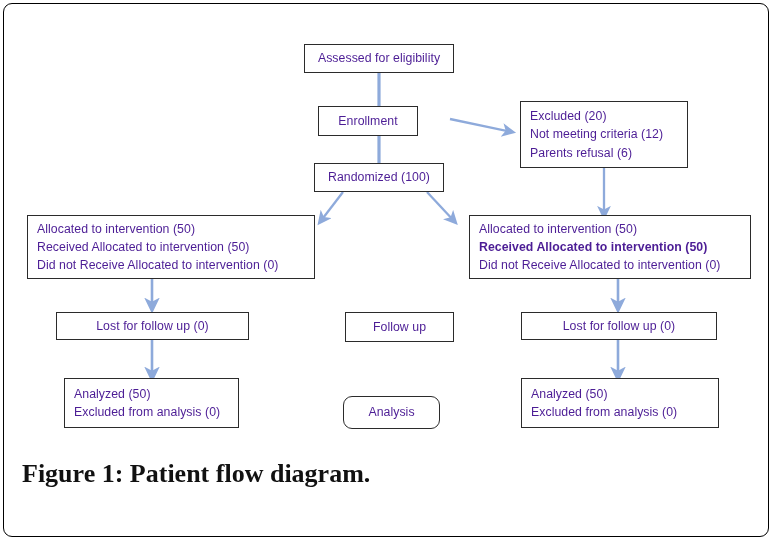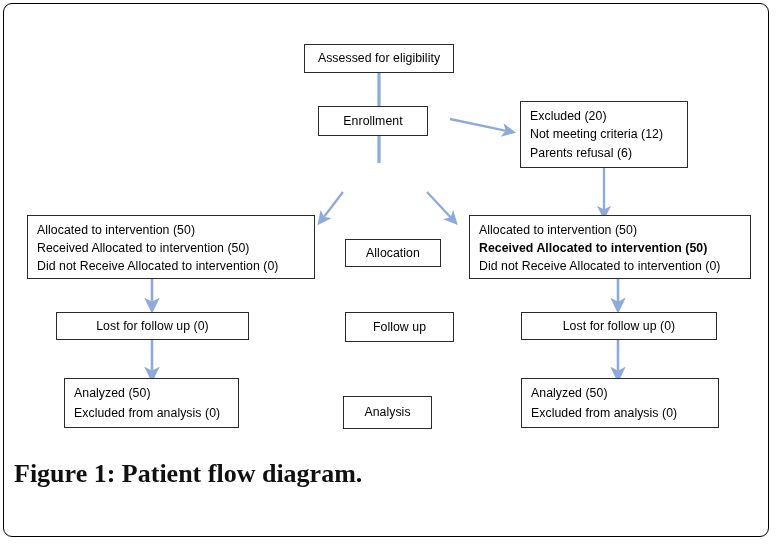--- a/index.html
+++ b/index.html
@@ -43,53 +43,54 @@
     width: 777px;
     height: 544px;
     pointer-events: none;
   }
   .node {
     position: absolute;
     border: 1px solid #2b2b2b;
     background: #ffffff;
     box-sizing: border-box;
     font-size: 12.3px;
-    color: #000000;
+    color: #4c1d95;
     line-height: 1.48;
     letter-spacing: 0.05px;
   }
   .node.center {
     display: flex;
     align-items: center;
     justify-content: center;
     text-align: center;
   }
   .node.left-text {
     padding: 5px 0 5px 9px;
     display: flex;
     flex-direction: column;
-    justify-content: space-between;
+    justify-content: center;
   }
   .node .line {
     white-space: nowrap;
   }
   .node .line.bold {
     font-weight: bold;
   }
   #caption {
     position: absolute;
     left: 14px;
     top: 459px;
     font-family: "Liberation Serif", serif;
     font-size: 26px;
     color: #111111;
     white-space: nowrap;
   }
   #caption .cap-label {
     font-weight: bold;
+    margin-left: 8px;
   }
   #caption .cap-text {
     font-weight: bold;
   }
 </style>
 </head>
 <body>
 
 <div id="page">
 
@@ -122,40 +123,40 @@
 
       <line x1="152" y1="340" x2="152" y2="378" stroke="#8EAADB" stroke-width="2.6" marker-end="url(#arrowhead)"></line>
 
       <line x1="618" y1="340" x2="618" y2="378" stroke="#8EAADB" stroke-width="2.6" marker-end="url(#arrowhead)"></line>
     </svg>
 
     <div class="node center" style="left:304px; top:44px; width:150px; height:29px;">
       <span class="line">Assessed for eligibility</span>
     </div>
 
-    <div class="node center" style="left:318px; top:106px; width:110px; height:30px;">
+    <div class="node center" style="left:318px; top:106px; width:100px; height:30px;">
       <span class="line">Enrollment</span>
     </div>
 
     <div class="node left-text" style="left:520px; top:101px; width:168px; height:67px;">
       <span class="line">Excluded (20)</span>
       <span class="line">Not meeting criteria (12)</span>
       <span class="line">Parents refusal (6)</span>
     </div>
 
+    <div class="node center" style="left:314px; top:163px; width:130px; height:29px;">
+      <span class="line">Randomized (100)</span>
+    </div>
 
-    <div class="node center" style="left:345px; top:239px; width:96px; height:28px;">
-      <span class="line">Allocation</span>
-    </div>
 
     <div class="node center" style="left:345px; top:312px; width:109px; height:30px;">
       <span class="line">Follow up</span>
     </div>
 
-    <div class="node center" style="left:343px; top:396px; width:89px; height:33px;">
+    <div class="node center" style="left:343px; top:396px; width:97px; height:33px;border-radius:9px;">
       <span class="line">Analysis</span>
     </div>
 
     <div class="node left-text" style="left:27px; top:215px; width:288px; height:64px;">
       <span class="line">Allocated to intervention (50)</span>
       <span class="line">Received Allocated to intervention (50)</span>
       <span class="line">Did not Receive Allocated to intervention (0)</span>
     </div>
 
     <div class="node left-text" style="left:469px; top:215px; width:282px; height:64px;">

